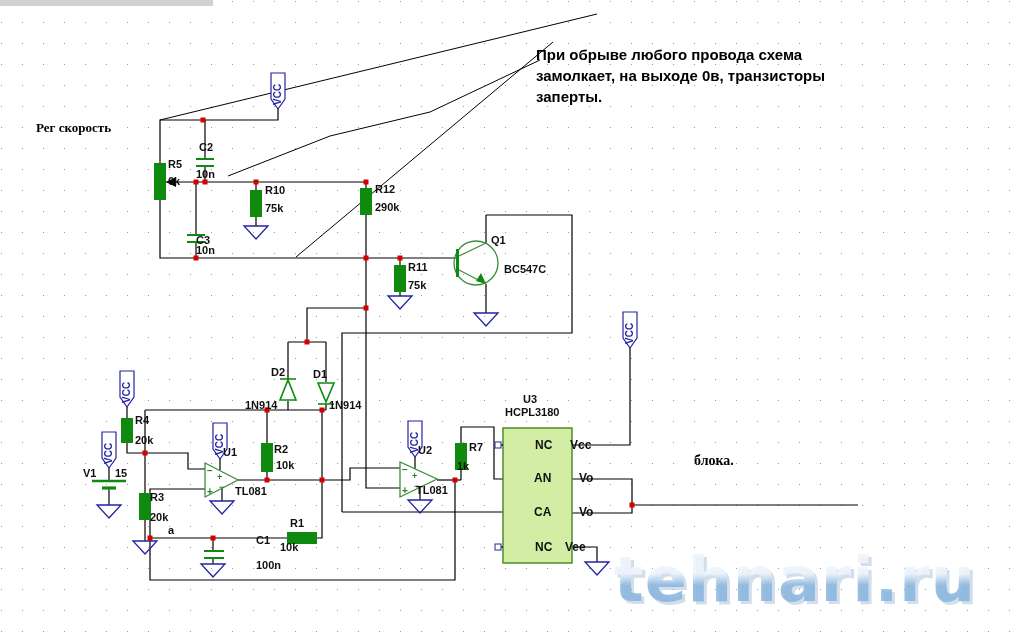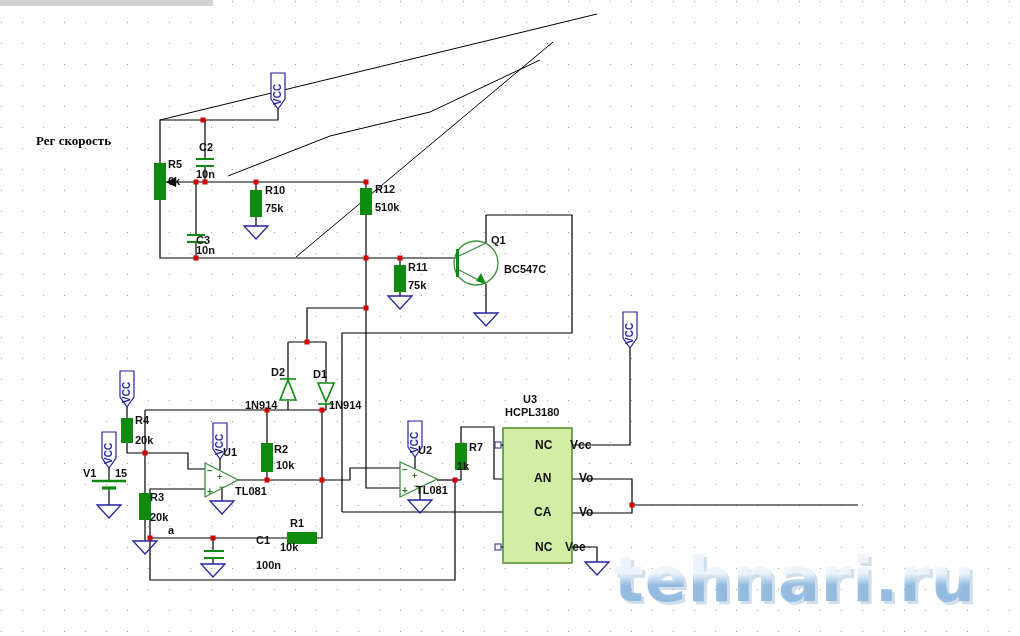--- a/index.html
+++ b/index.html
@@ -7,21 +7,21 @@
     position:relative;width:1020px;height:636px;overflow:hidden;background:#fff;
     background-image:radial-gradient(circle,#9a9a9a 0.8px,transparent 1px);
     background-size:21px 21px;background-position:12px 12px;
     font-family:"Liberation Sans",sans-serif;
   }
   .topstrip{position:absolute;left:0;top:0;width:213px;height:6px;background:#d2d2d2;}
   svg.layer{position:absolute;left:0;top:0;}
   .lbl{position:absolute;font:bold 11px "Liberation Sans",sans-serif;color:#101010;white-space:nowrap;}
   .pin{position:absolute;font:bold 12px "Liberation Sans",sans-serif;color:#101010;white-space:nowrap;padding-left:28px;}
   .note{position:absolute;left:536px;top:44px;font:bold 15px "Liberation Sans",sans-serif;color:#000;line-height:21px;white-space:nowrap;}
-  .reg{position:absolute;left:36px;top:133px;font:bold 13px "Liberation Serif",serif;color:#000;white-space:nowrap;}
+  .reg{position:absolute;left:36px;top:120px;font:bold 13px "Liberation Serif",serif;color:#000;white-space:nowrap;}
   .outnote{position:absolute;left:694px;top:449px;font:bold 14px "Liberation Serif",serif;color:#000;line-height:23px;white-space:nowrap;}
   .watermark{
     position:absolute;left:614px;top:543px;
     font:bold 62px "DejaVu Sans",sans-serif;letter-spacing:1px;
     background:linear-gradient(#eef5fb 42%,#8db8de 58%);
     -webkit-background-clip:text;background-clip:text;color:transparent;
     text-shadow:none;opacity:.9;white-space:nowrap;
   }
   .wm-shadow{
     position:absolute;left:617px;top:546px;
@@ -239,21 +239,21 @@
 
   <span class="lbl" style="left:168px;top:158px">R5</span>
   <span class="lbl" style="left:168px;top:175px">6k</span>
   <span class="lbl" style="left:199px;top:141px">C2</span>
   <span class="lbl" style="left:196px;top:168px">10n</span>
   <span class="lbl" style="left:196px;top:234px">C3</span>
   <span class="lbl" style="left:196px;top:244px">10n</span>
   <span class="lbl" style="left:265px;top:184px">R10</span>
   <span class="lbl" style="left:265px;top:202px">75k</span>
   <span class="lbl" style="left:375px;top:183px">R12</span>
-  <span class="lbl" style="left:375px;top:201px">510k</span>
+  <span class="lbl" style="left:375px;top:201px">290k</span>
   <span class="lbl" style="left:408px;top:261px">R11</span>
   <span class="lbl" style="left:408px;top:279px">75k</span>
   <span class="lbl" style="left:491px;top:234px">Q1</span>
   <span class="lbl" style="left:504px;top:263px">BC547C</span>
   <span class="lbl" style="left:271px;top:366px">D2</span>
   <span class="lbl" style="left:313px;top:368px">D1</span>
   <span class="lbl" style="left:245px;top:399px">1N914</span>
   <span class="lbl" style="left:329px;top:399px">1N914</span>
   <span class="lbl" style="left:135px;top:414px">R4</span>
   <span class="lbl" style="left:135px;top:434px">20k</span>
@@ -279,19 +279,25 @@
 
   <span class="pin" style="left:507px;top:438px">NC</span>
   <span class="pin" style="left:506px;top:471px">AN</span>
   <span class="pin" style="left:506px;top:505px">CA</span>
   <span class="pin" style="left:507px;top:540px">NC</span>
   <span class="pin" style="left:542px;top:438px">Vcc</span>
   <span class="pin" style="left:551px;top:471px">Vo</span>
   <span class="pin" style="left:551px;top:505px">Vo</span>
   <span class="pin" style="left:537px;top:540px">Vee</span>
 
+  <div class="note">
+    <div>При обрыве любого провода  схема</div>
+    <div>замолкает, на выходе 0в, транзисторы</div>
+    <div>заперты.</div>
+  </div>
   <div class="reg">Рег скорость</div>
   <div class="outnote">
+    <div>блока.</div>
   </div>
 
   <div class="wm-shadow">tehnari.ru</div>
   <div class="watermark">tehnari.ru</div>
 </div>
 
 </body></html>

